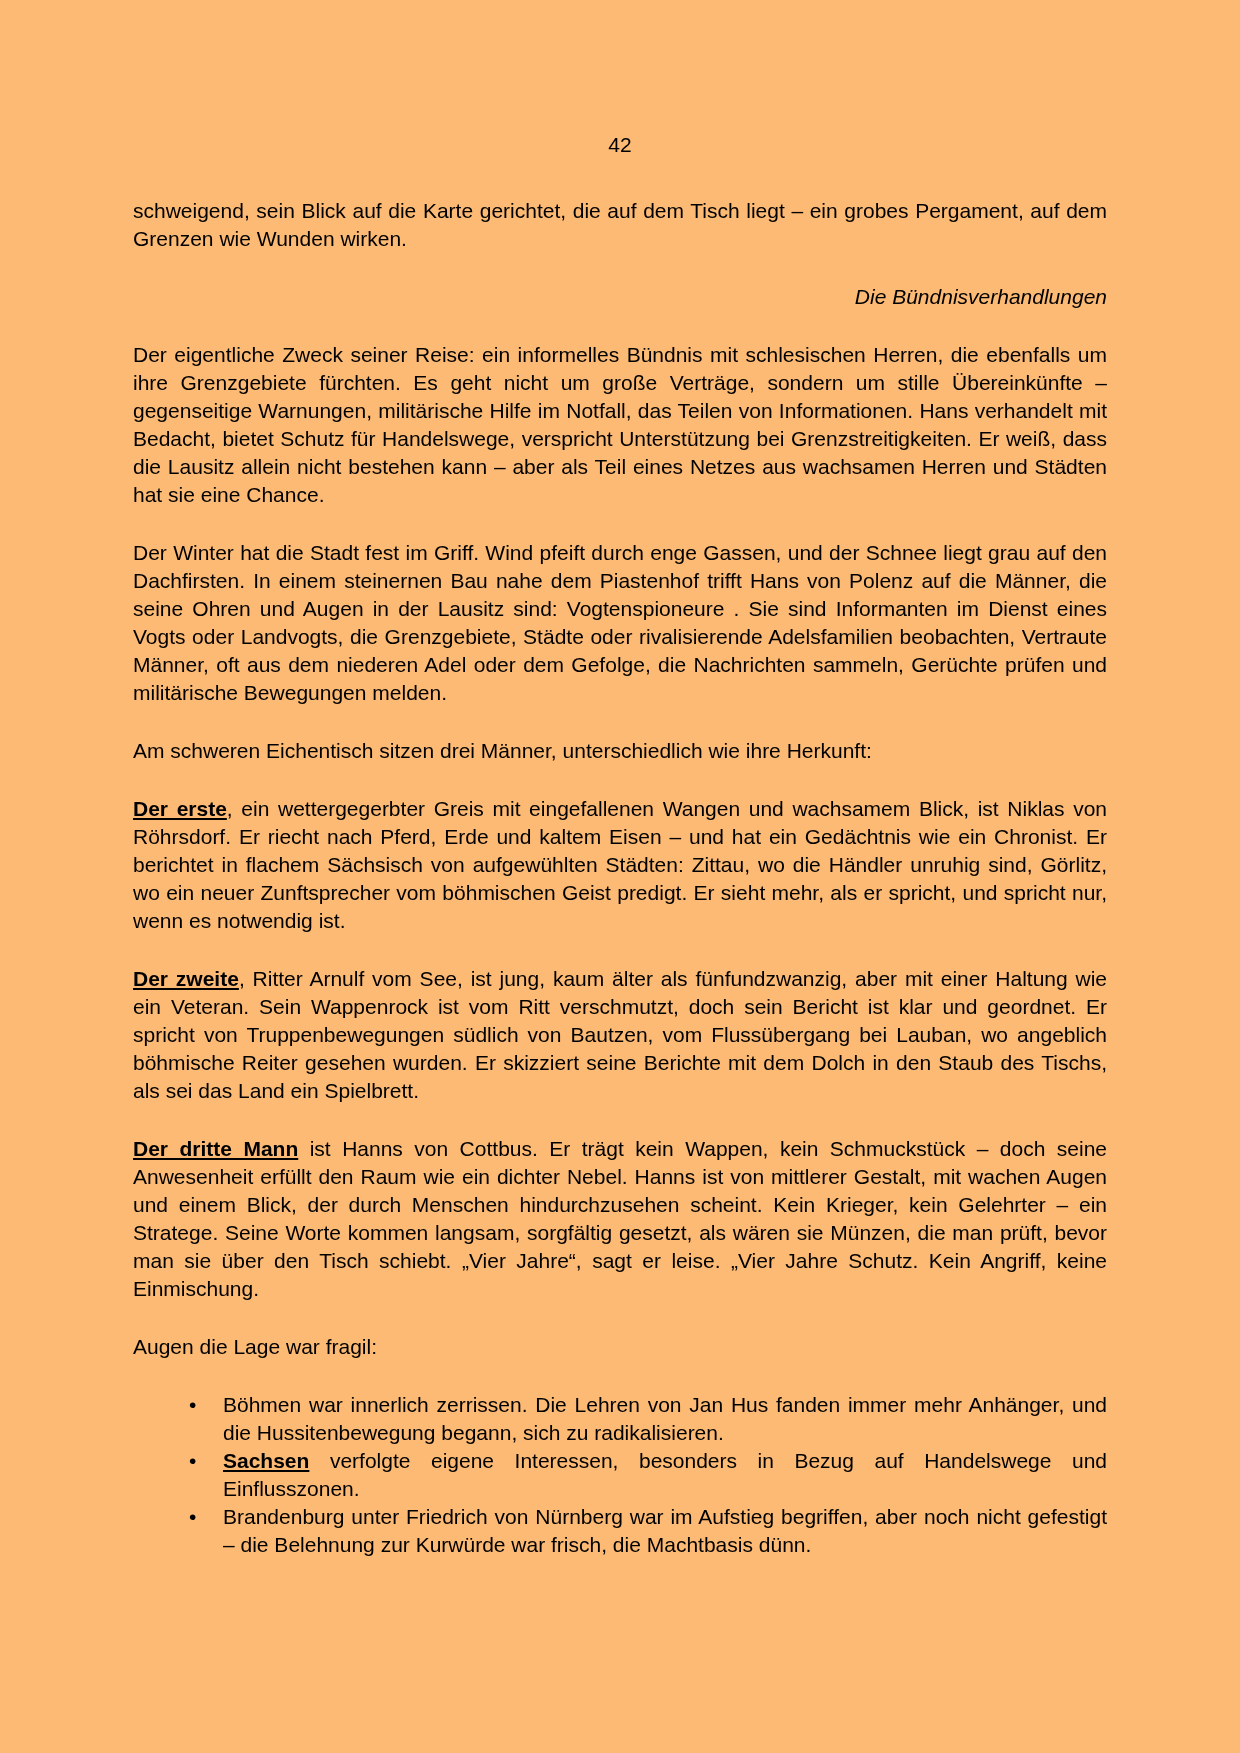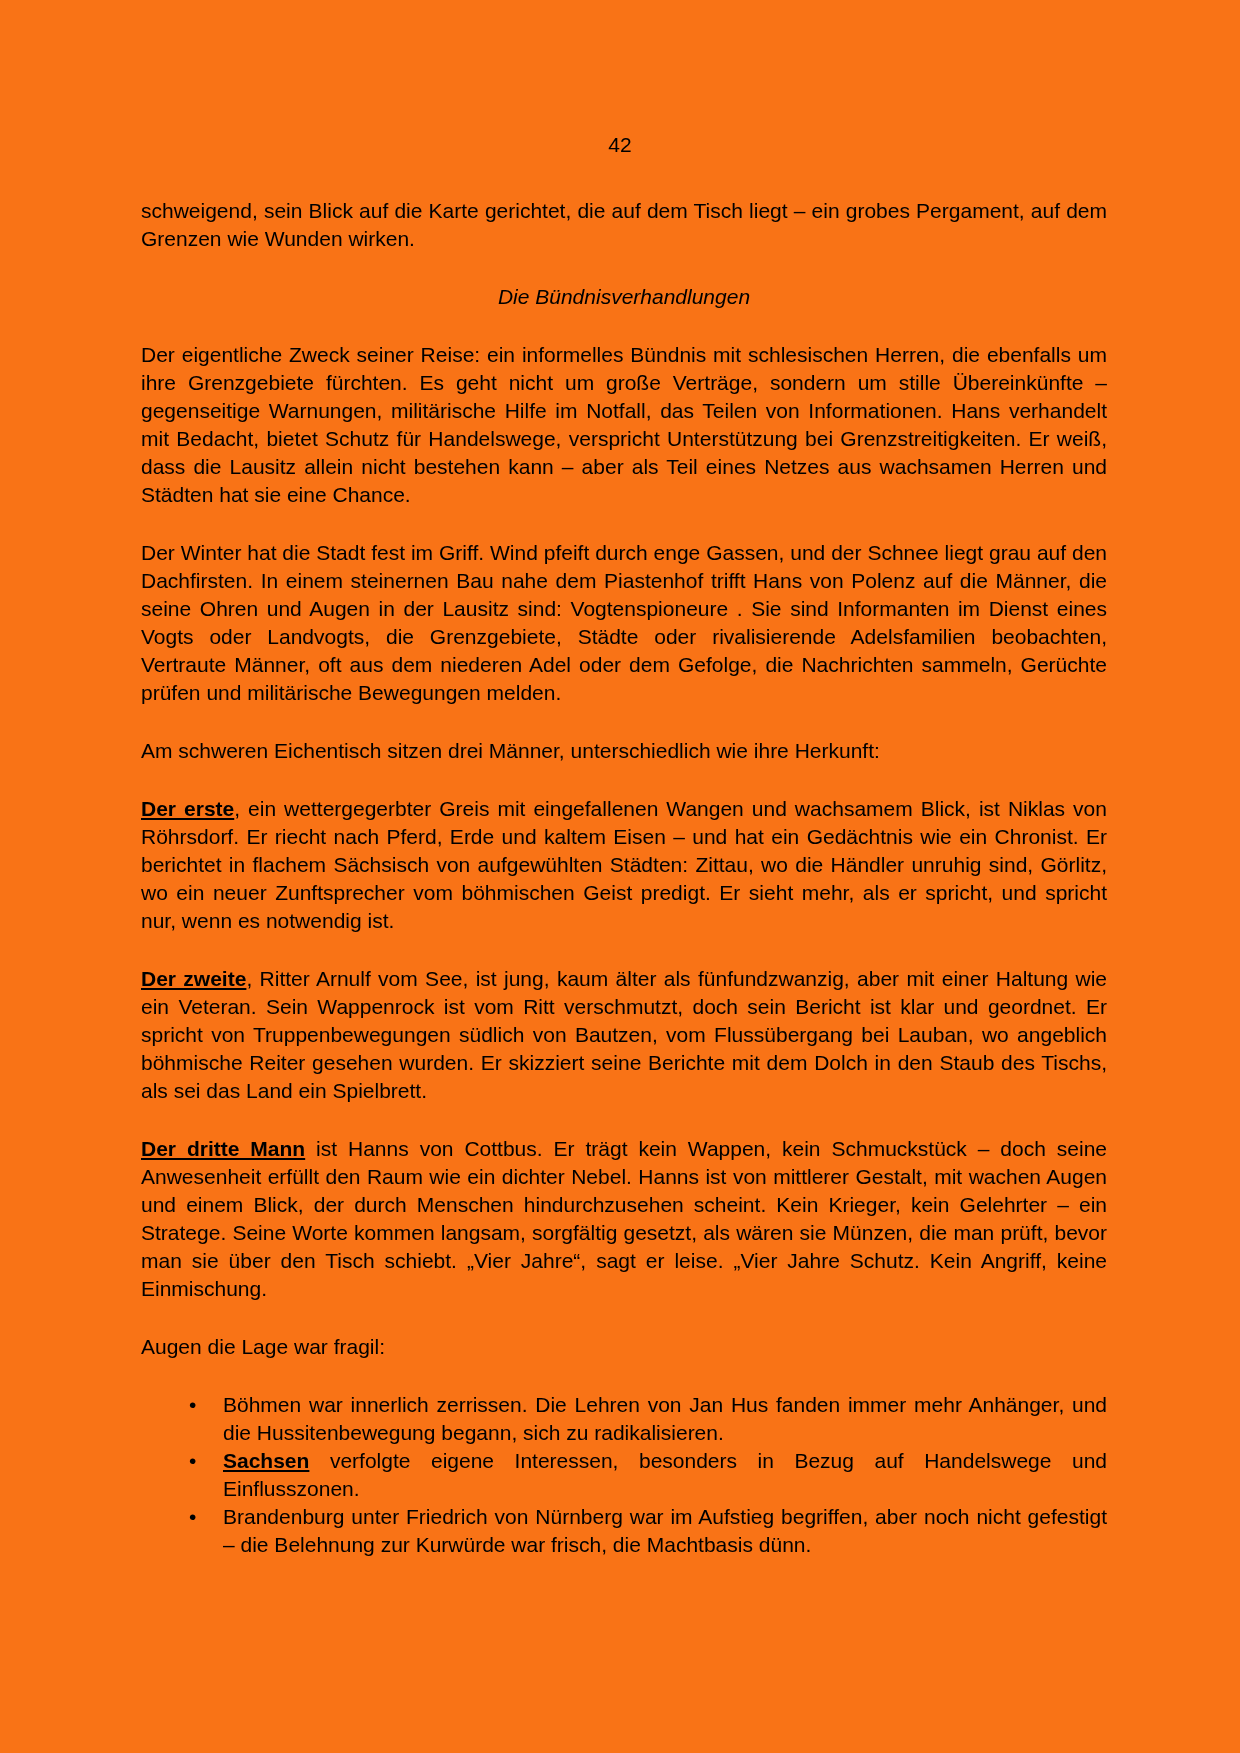--- a/index.html
+++ b/index.html
@@ -5,43 +5,43 @@
   html, body {
     margin: 0;
     padding: 0;
     background: #ffffff;
   }
   .page {
     position: relative;
     width: 1240px;
     height: 1753px;
     margin: 0 auto;
-    background: #f97316;
+    background: #fdba74;
     box-sizing: border-box;
     padding: 131px 133px 16px 133px;
     overflow: hidden;
     font-family: "Liberation Sans", sans-serif;
     font-size: 21px;
     line-height: 28px;
     color: #000000;
     -webkit-font-smoothing: antialiased;
   }
   .page-number {
     text-align: center;
     margin: 0 0 38px 0;
     font-size: 21px;
   }
   .content p {
-    margin: 0 0 30px 8px;
+    margin: 0 0 30px 0;
     text-align: justify;
     text-justify: inter-word;
   }
   .content p.heading-italic {
     font-style: italic;
-    text-align: center;
+    text-align: right;
   }
   .b { font-weight: 700; text-decoration: underline; }
   .i { font-style: italic; }
   ul.bullets {
     list-style: none;
     margin: 4px 0 30px 0;
     padding: 0 0 0 90px;
   }
   ul.bullets li {
     position: relative;

